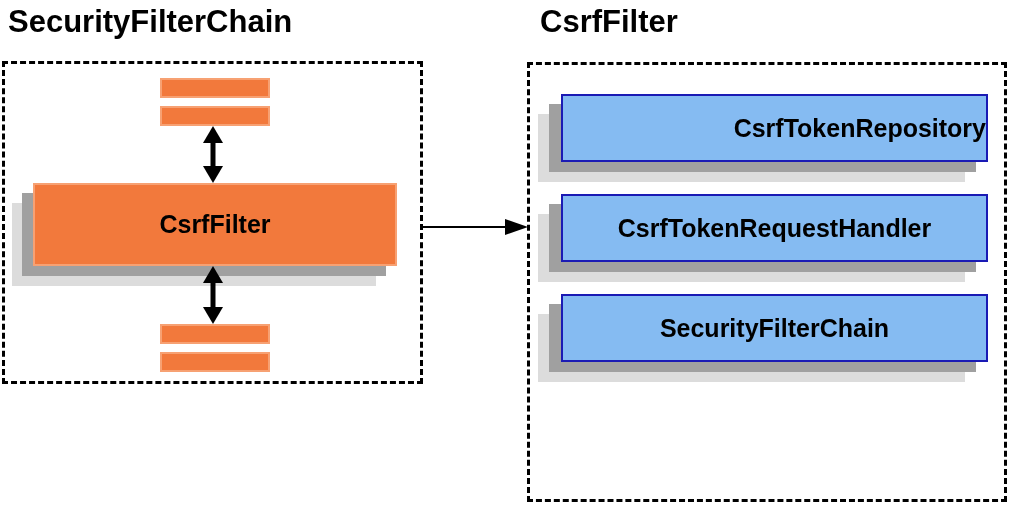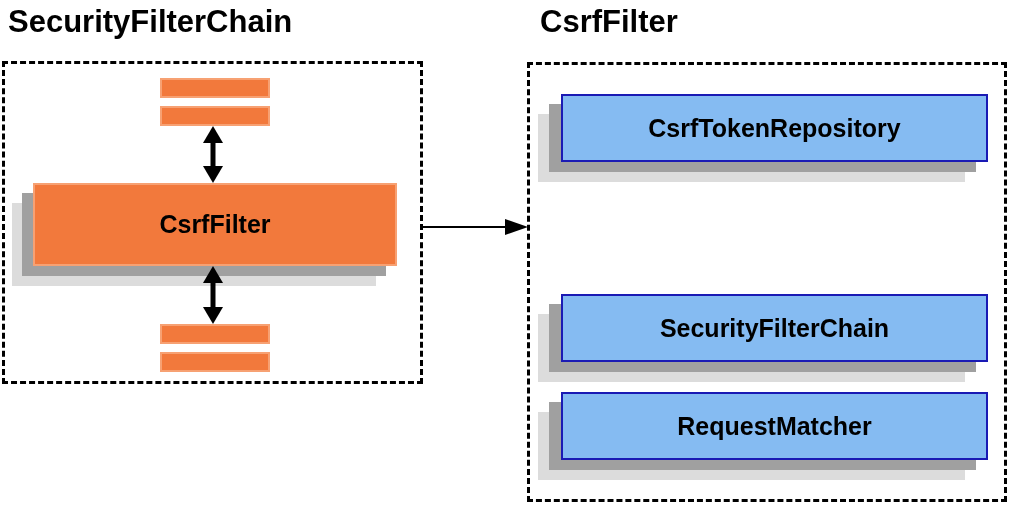--- a/index.html
+++ b/index.html
@@ -100,21 +100,21 @@
     width: 427px;
     height: 68px;
     background: var(--blue-fill);
     border: 2px solid var(--blue-border);
     box-shadow: -12px 10px 0 0 var(--shadow-dark),
                 -23px 20px 0 0 var(--shadow-light);
     display: flex;
     align-items: center;
     justify-content: center;
   }
-  .bb1 { top: 29px; }
+  .bb1 { top: 29px; justify-content: flex-end; }
   .bb2 { top: 129px; }
   .bb3 { top: 229px; }
   .bb4 { top: 327px; }
 </style>
 </head>
 <body>
 
 <div class="canvas">
 
   <div class="title left-title">SecurityFilterChain</div>
@@ -150,23 +150,23 @@
     <line x1="0" y1="10" x2="84" y2="10" stroke="#000" stroke-width="2"></line>
     <polygon points="105,10 82,2 82,18" fill="#000"></polygon>
   </svg>
 
   <div class="dashed-box right-box">
 
     <div class="blue-box bb1">
       <span>CsrfTokenRepository</span>
     </div>
 
+    <div class="blue-box bb2">
+      <span>CsrfTokenRequestHandler</span>
+    </div>
 
     <div class="blue-box bb3">
       <span>SecurityFilterChain</span>
     </div>
 
-    <div class="blue-box bb4">
-      <span>RequestMatcher</span>
-    </div>
   </div>
 
 </div>
 
 </body></html>

